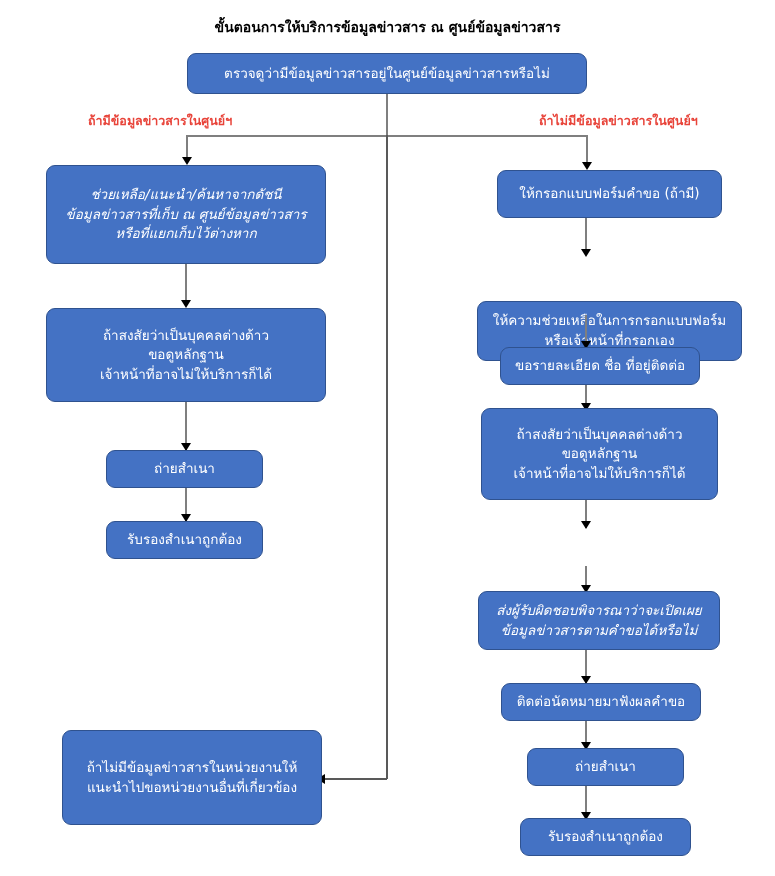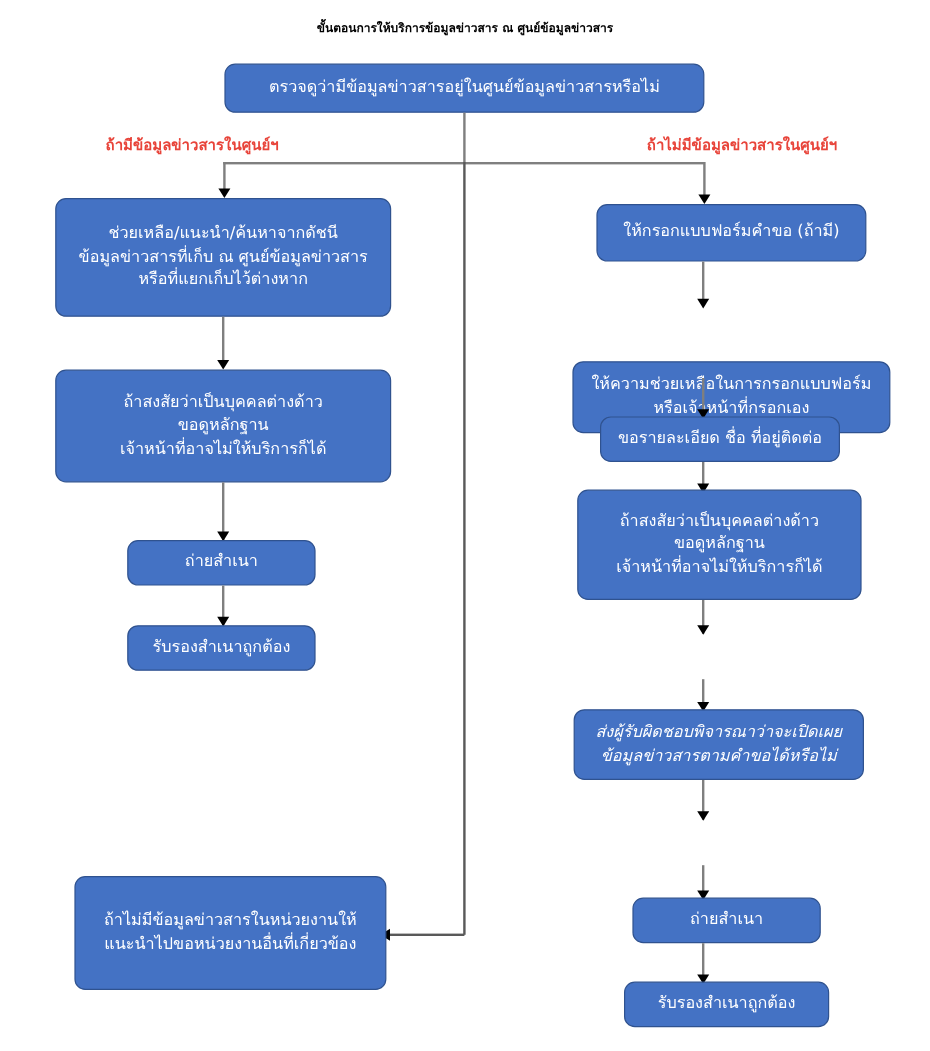--- a/index.html
+++ b/index.html
@@ -16,21 +16,21 @@
     height: 876px;
     background: #ffffff;
     overflow: hidden;
   }
   #title {
     position: absolute;
     left: 0;
     top: 16px;
     width: 775px;
     text-align: center;
-    font-size: 10px;
+    font-size: 14px;
     font-weight: bold;
     color: #000000;
     letter-spacing: 0px;
   }
   .node {
     position: absolute;
     box-sizing: border-box;
     background: #4472C4;
     border: 1px solid #2F528F;
     border-radius: 9px;
@@ -100,21 +100,21 @@
   <div class="vline" style="left:186px; top:135px; height:26px;"></div>
   <div class="arrow-down" style="left:182px; top:157px;"></div>
 
   <div class="vline" style="left:586px; top:135px; height:31px;"></div>
   <div class="arrow-down" style="left:582px; top:162px;"></div>
 
   <div class="vline dark" style="left:386px; top:135px; height:644px;"></div>
   <div class="hline dark" style="left:325px; top:778px; width:62px;"></div>
   <div class="arrow-left" style="left:317px; top:774px;"></div>
 
-  <div class="node" style="left:46px; top:165px; width:280px; height:99px;">ช่วยเหลือ/แนะนำ/ค้นหาจากดัชนี
+  <div class="node" style="left:46px; top:165px; width:280px; height:99px;font-style:italic;">ช่วยเหลือ/แนะนำ/ค้นหาจากดัชนี
 ข้อมูลข่าวสารที่เก็บ ณ ศูนย์ข้อมูลข่าวสาร
 หรือที่แยกเก็บไว้ต่างหาก</div>
   <div class="vline" style="left:185px; top:264px; height:42px;"></div>
   <div class="arrow-down" style="left:181px; top:300px;"></div>
 
   <div class="node" style="left:46px; top:308px; width:280px; height:94px;">ถ้าสงสัยว่าเป็นบุคคลต่างด้าว
 ขอดูหลักฐาน
 เจ้าหน้าที่อาจไม่ให้บริการก็ได้</div>
   <div class="vline" style="left:185px; top:402px; height:48px;"></div>
   <div class="arrow-down" style="left:181px; top:443px;"></div>
@@ -148,20 +148,21 @@
   <div class="arrow-down" style="left:581px; top:521px;"></div>
 
   <div class="vline" style="left:585px; top:566px; height:26px;"></div>
   <div class="arrow-down" style="left:581px; top:585px;"></div>
 
   <div class="node" style="left:478px; top:591px; width:242px; height:59px;font-style:italic;">ส่งผู้รับผิดชอบพิจารณาว่าจะเปิดเผย
 ข้อมูลข่าวสารตามคำขอได้หรือไม่</div>
   <div class="vline" style="left:585px; top:650px; height:33px;"></div>
   <div class="arrow-down" style="left:581px; top:676px;"></div>
 
+  <div class="node" style="left:501px; top:683px; width:200px; height:38px;">ติดต่อนัดหมายมาฟังผลคำขอ</div>
   <div class="vline" style="left:585px; top:721px; height:27px;"></div>
   <div class="arrow-down" style="left:581px; top:742px;"></div>
 
   <div class="node" style="left:527px; top:748px; width:157px; height:38px;">ถ่ายสำเนา</div>
   <div class="vline" style="left:585px; top:786px; height:32px;"></div>
   <div class="arrow-down" style="left:581px; top:812px;"></div>
 
   <div class="node" style="left:520px; top:818px; width:171px; height:38px;">รับรองสำเนาถูกต้อง</div>
 
 </div>

